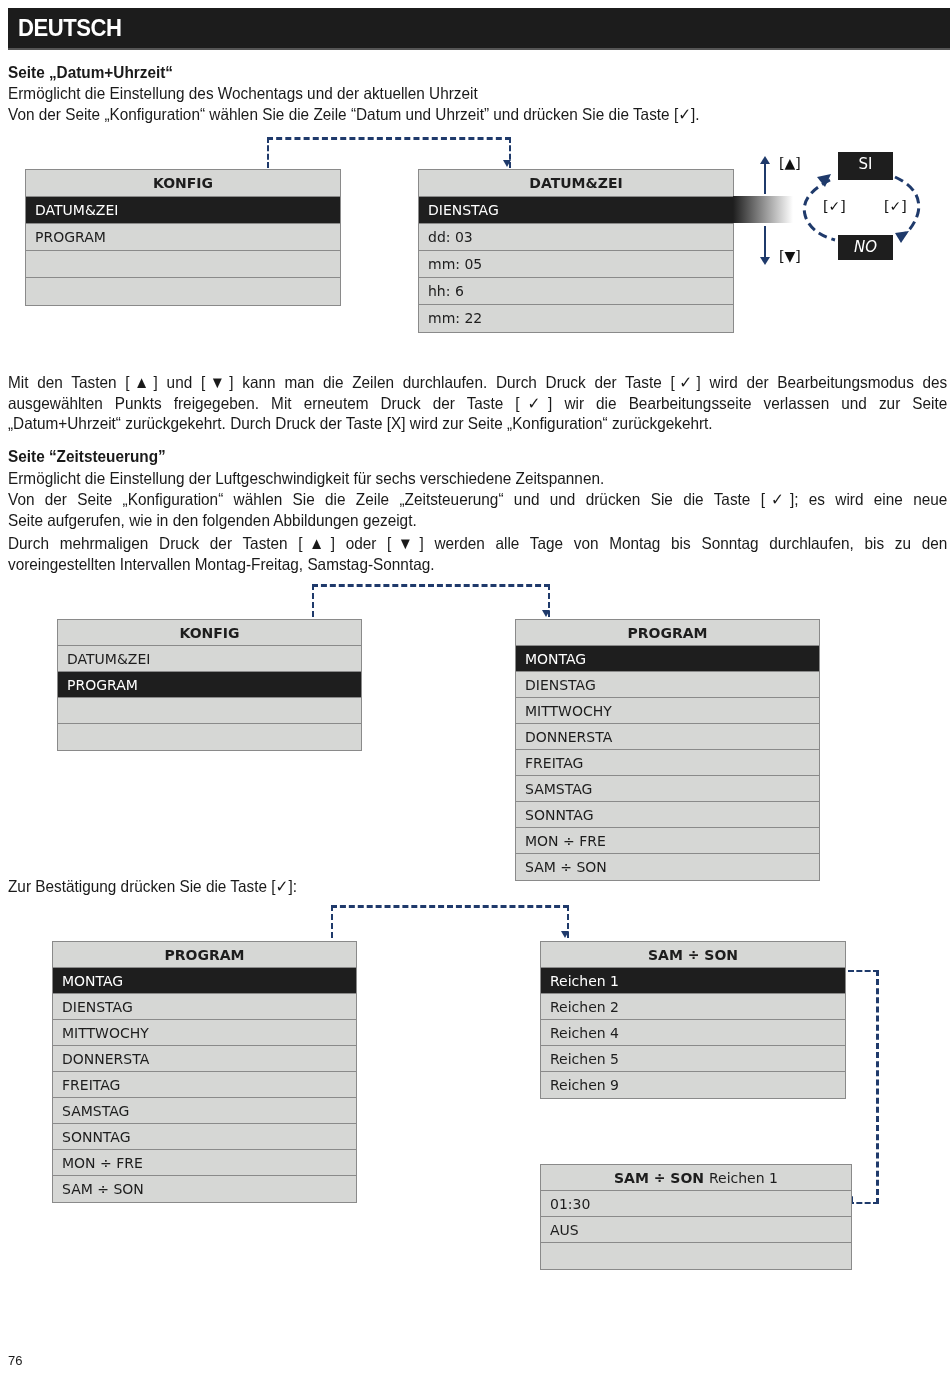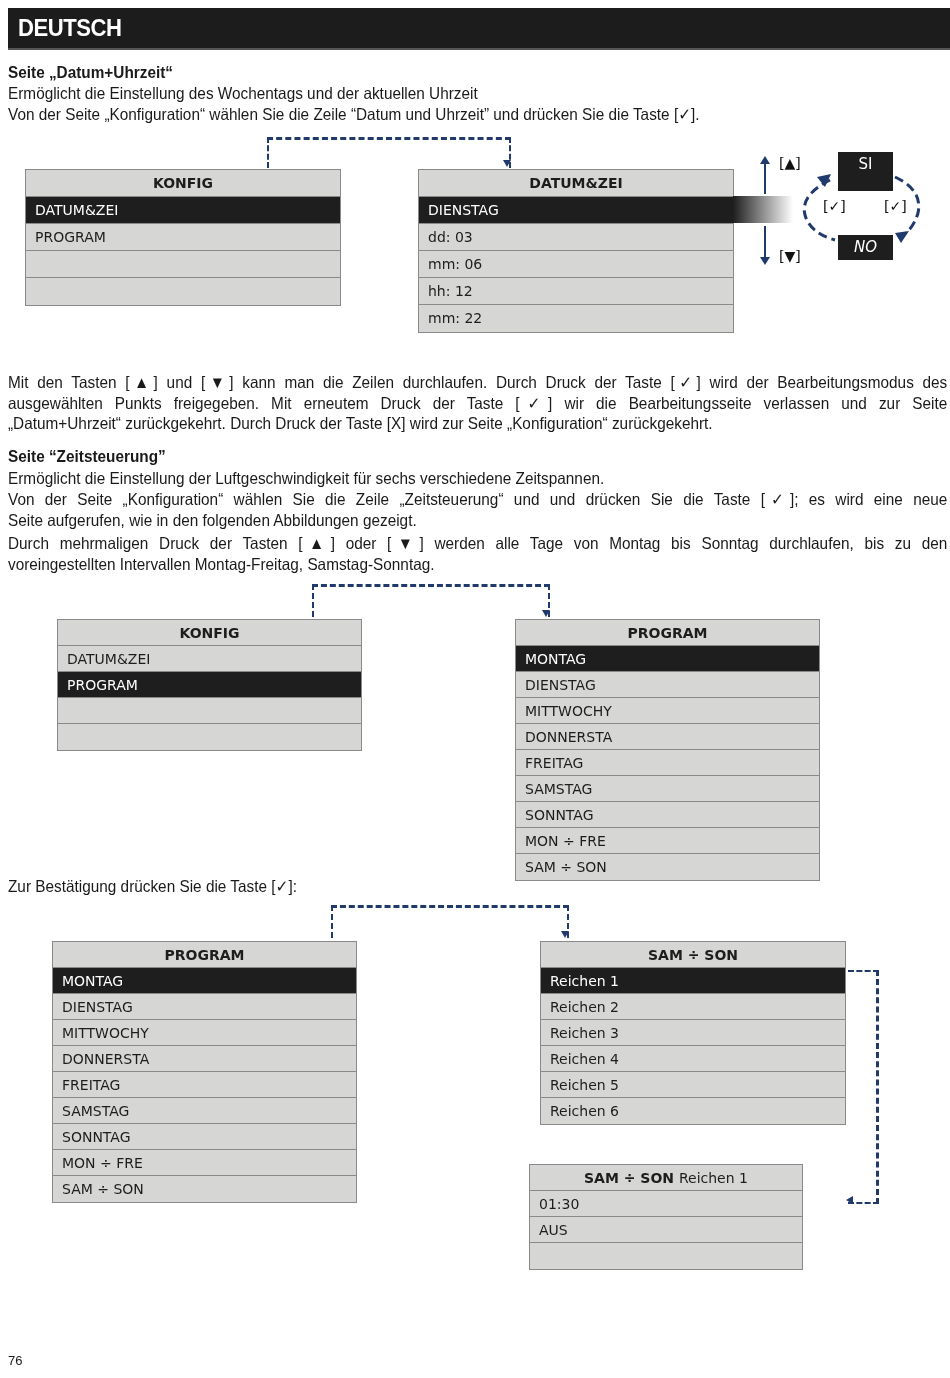--- a/index.html
+++ b/index.html
@@ -52,35 +52,35 @@
   <div class="row sel t27">DATUM&amp;ZEI</div>
   <div class="row t27">PROGRAM</div>
   <div class="row t27">&nbsp;</div>
   <div class="row t27">&nbsp;</div>
 </div>
 
 <div class="panel" style="left:418px; top:169px; width:316px;">
   <div class="row title t27">DATUM&amp;ZEI</div>
   <div class="row sel t27">DIENSTAG</div>
   <div class="row t27">dd: 03</div>
-  <div class="row t27">mm: 06</div>
-  <div class="row t27">hh: 12</div>
+  <div class="row t27">mm: 05</div>
+  <div class="row t27">hh: 6</div>
   <div class="row t27">mm: 22</div>
 </div>
 
 <div class="abs" style="left:733px; top:196px; width:60px; height:27px; background: linear-gradient(to right, #1e1e1e, rgba(255,255,255,0.9));"></div>
 
 <div class="abs" style="left:764px; top:162px; width:2px; height:32px; background:#1f3a6b;"></div>
 <div class="abs" style="left:760px; top:156px; width:0; height:0; border-left:5px solid transparent; border-right:5px solid transparent; border-bottom:8px solid #1f3a6b;"></div>
 <div class="abs" style="left:764px; top:226px; width:2px; height:32px; background:#1f3a6b;"></div>
 <div class="abs" style="left:760px; top:257px; width:0; height:0; border-left:5px solid transparent; border-right:5px solid transparent; border-top:8px solid #1f3a6b;"></div>
 <div class="key" style="left:779px; top:155px;">[▲]</div>
 <div class="key" style="left:779px; top:248px;">[▼]</div>
 
-<div class="btn-box" style="left:838px; top:152px; width:55px; height:39px; line-height:25px;">SI</div>
+<div class="btn-box" style="left:838px; top:152px; width:55px; height:28px; line-height:25px;">SI</div>
 <div class="btn-box" style="left:838px; top:235px; width:55px; height:25px; line-height:25px;font-style:italic;">NO</div>
 <svg class="abs" style="left:795px; top:165px;" width="135" height="85">
   <path d="M 35 15 Q 5 30 10 50 Q 15 68 40 75" fill="none" stroke="#1f3a6b" stroke-width="3" stroke-dasharray="9,5"></path>
   <polygon points="22,12 36,9 30,22" fill="#1f3a6b"></polygon>
   <path d="M 100 12 Q 128 25 123 48 Q 118 65 105 72" fill="none" stroke="#1f3a6b" stroke-width="3" stroke-dasharray="9,5"></path>
   <polygon points="100,68 114,66 106,78" fill="#1f3a6b"></polygon>
 </svg>
 <div class="key" style="left:823px; top:198px;">[✓]</div>
 <div class="key" style="left:884px; top:198px;">[✓]</div>
 
@@ -140,29 +140,28 @@
   <div class="row">SAMSTAG</div>
   <div class="row">SONNTAG</div>
   <div class="row">MON ÷  FRE</div>
   <div class="row">SAM  ÷ SON</div>
 </div>
 
 <div class="panel" style="left:540px; top:941px; width:306px;">
   <div class="row title">SAM ÷ SON</div>
   <div class="row sel">Reichen 1</div>
   <div class="row">Reichen 2</div>
-  <div class="row">Reichen 3</div>
   <div class="row">Reichen 4</div>
   <div class="row">Reichen 5</div>
-  <div class="row">Reichen 6</div>
+  <div class="row">Reichen 9</div>
 </div>
 
 <div class="dash" style="left:848px; top:970px; width:28px; height:230px; border-top-width:2px; border-right-width:3px; border-bottom-width:2px;"></div>
 <div class="abs" style="left:846px; top:1196px; width:0; height:0; border-top:4px solid transparent; border-bottom:4px solid transparent; border-right:7px solid #1f3a6b;"></div>
 
-<div class="panel" style="left:529px; top:1164px; width:274px;">
+<div class="panel" style="left:540px; top:1164px; width:312px;">
   <div class="row title"><span>SAM ÷ SON</span> <span class="norm">Reichen 1</span></div>
   <div class="row">01:30</div>
   <div class="row">AUS</div>
   <div class="row">&nbsp;</div>
 </div>
 
 <div class="abs pagenum">76</div>
 
 </body></html>

